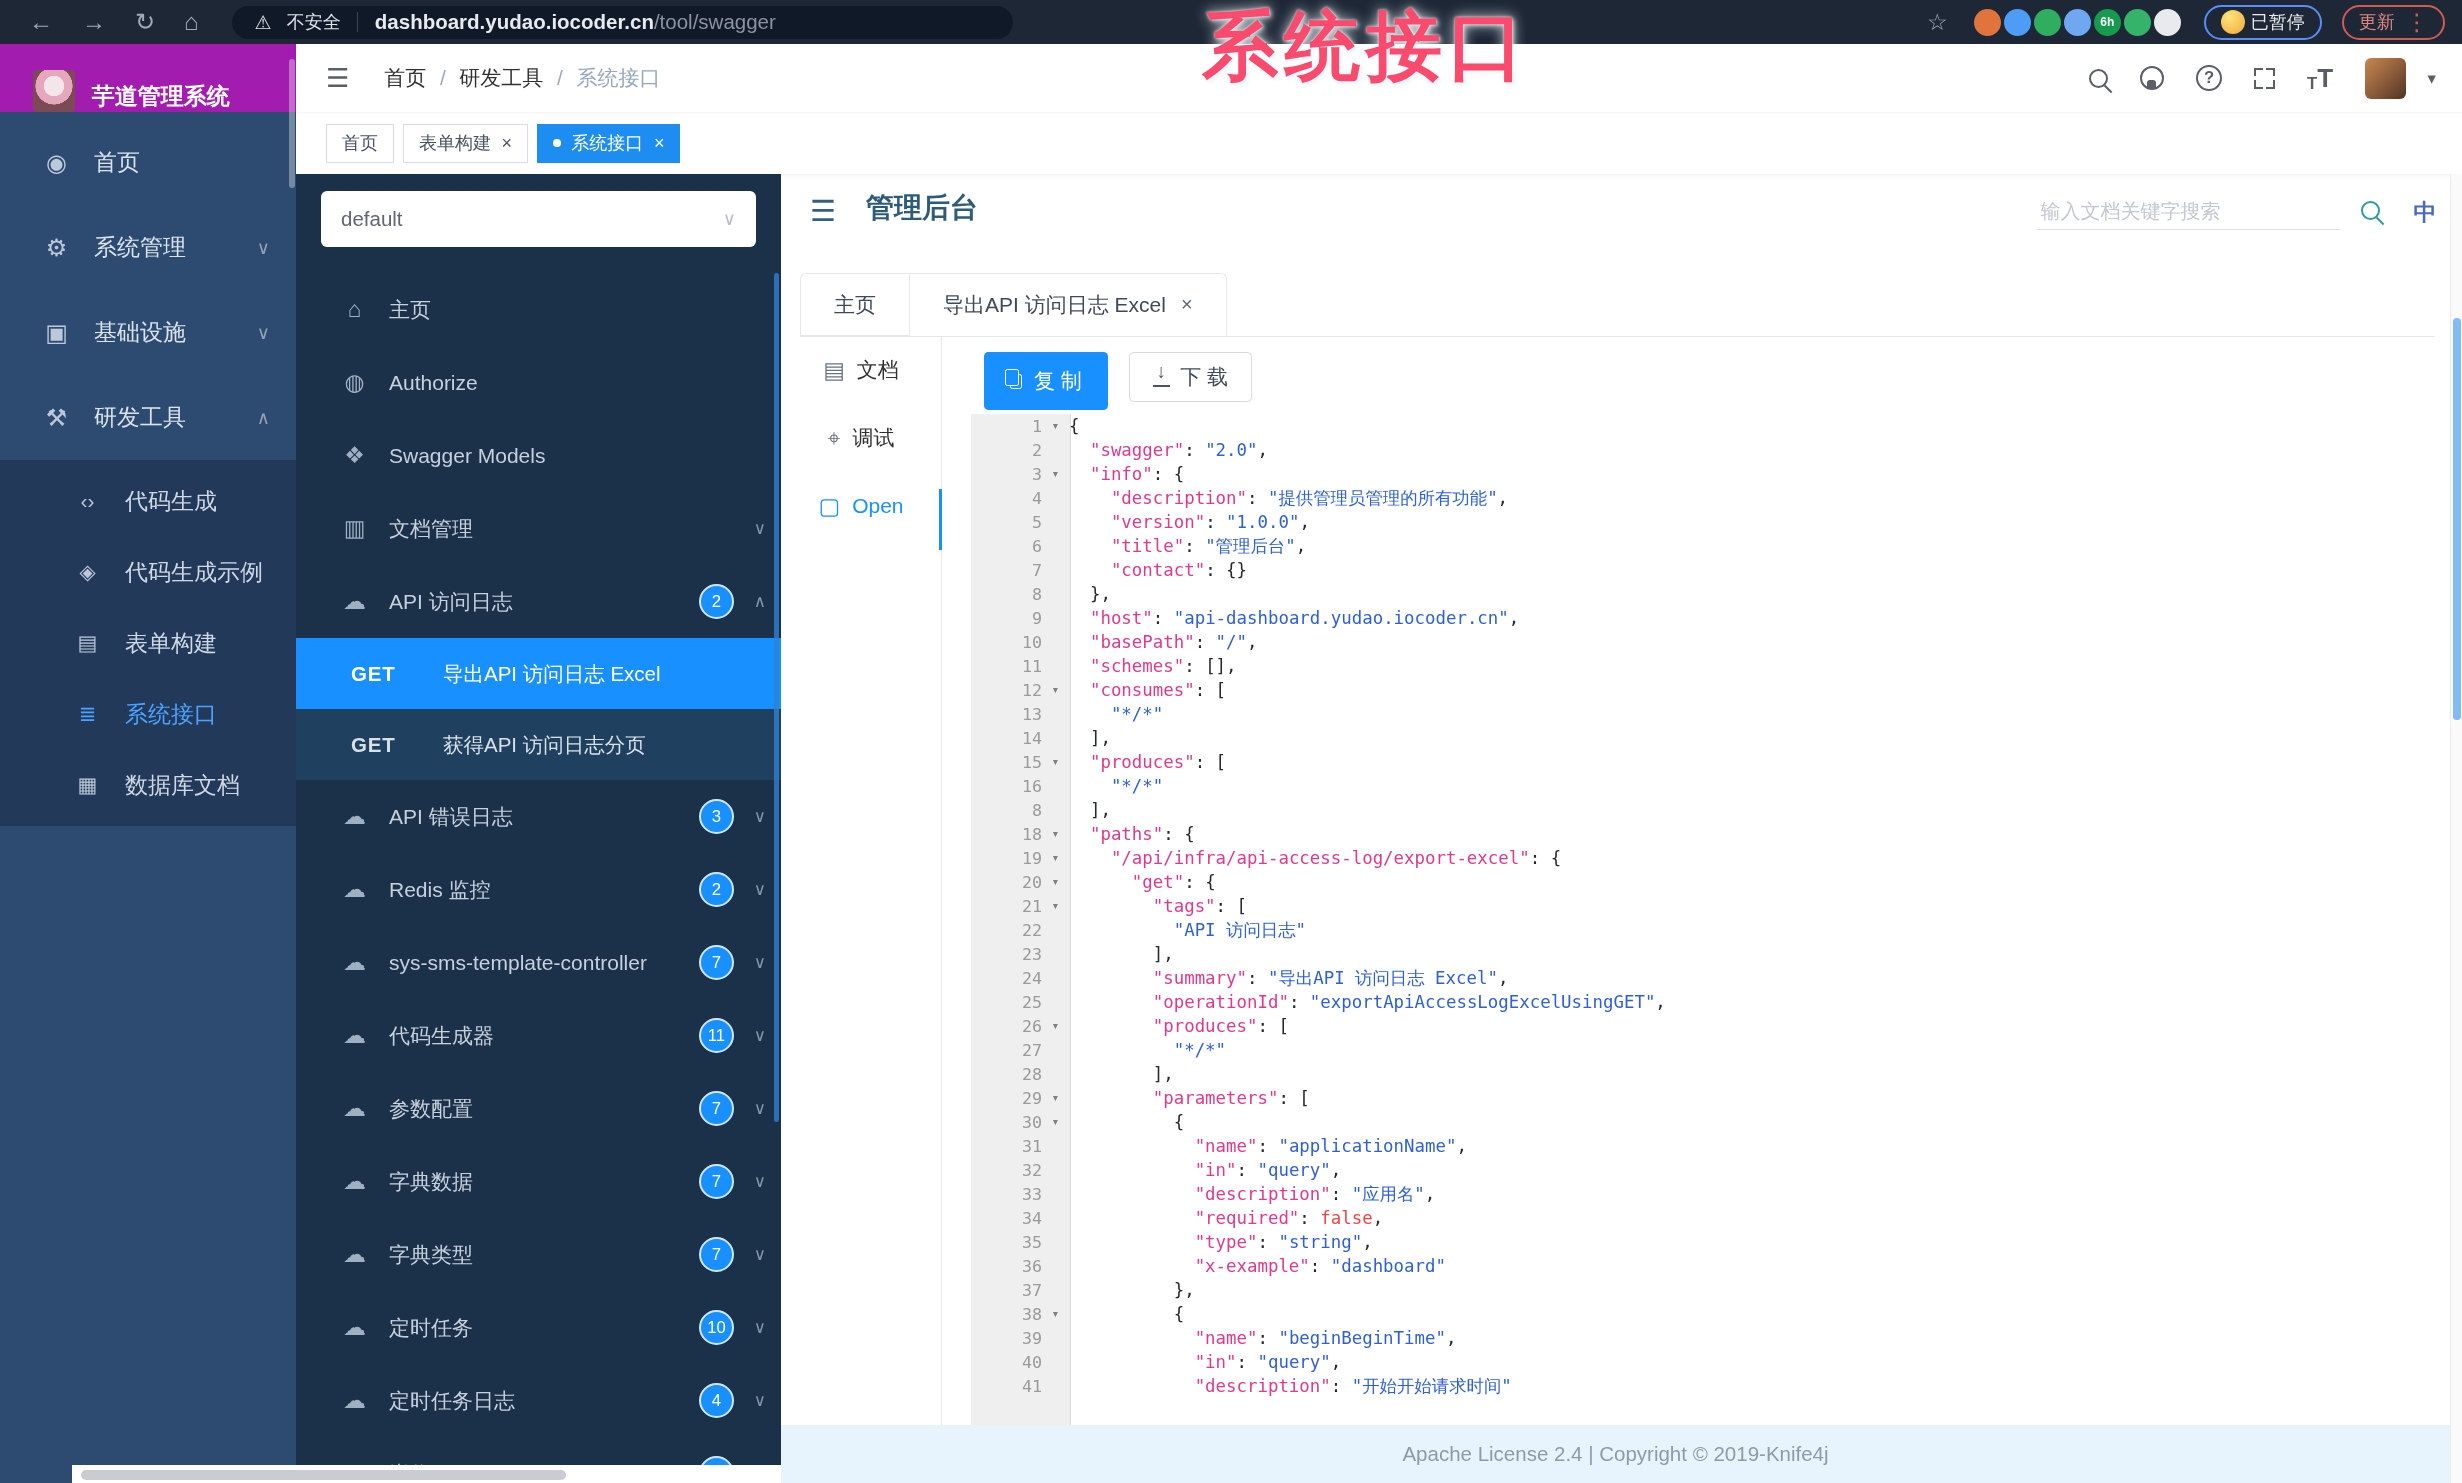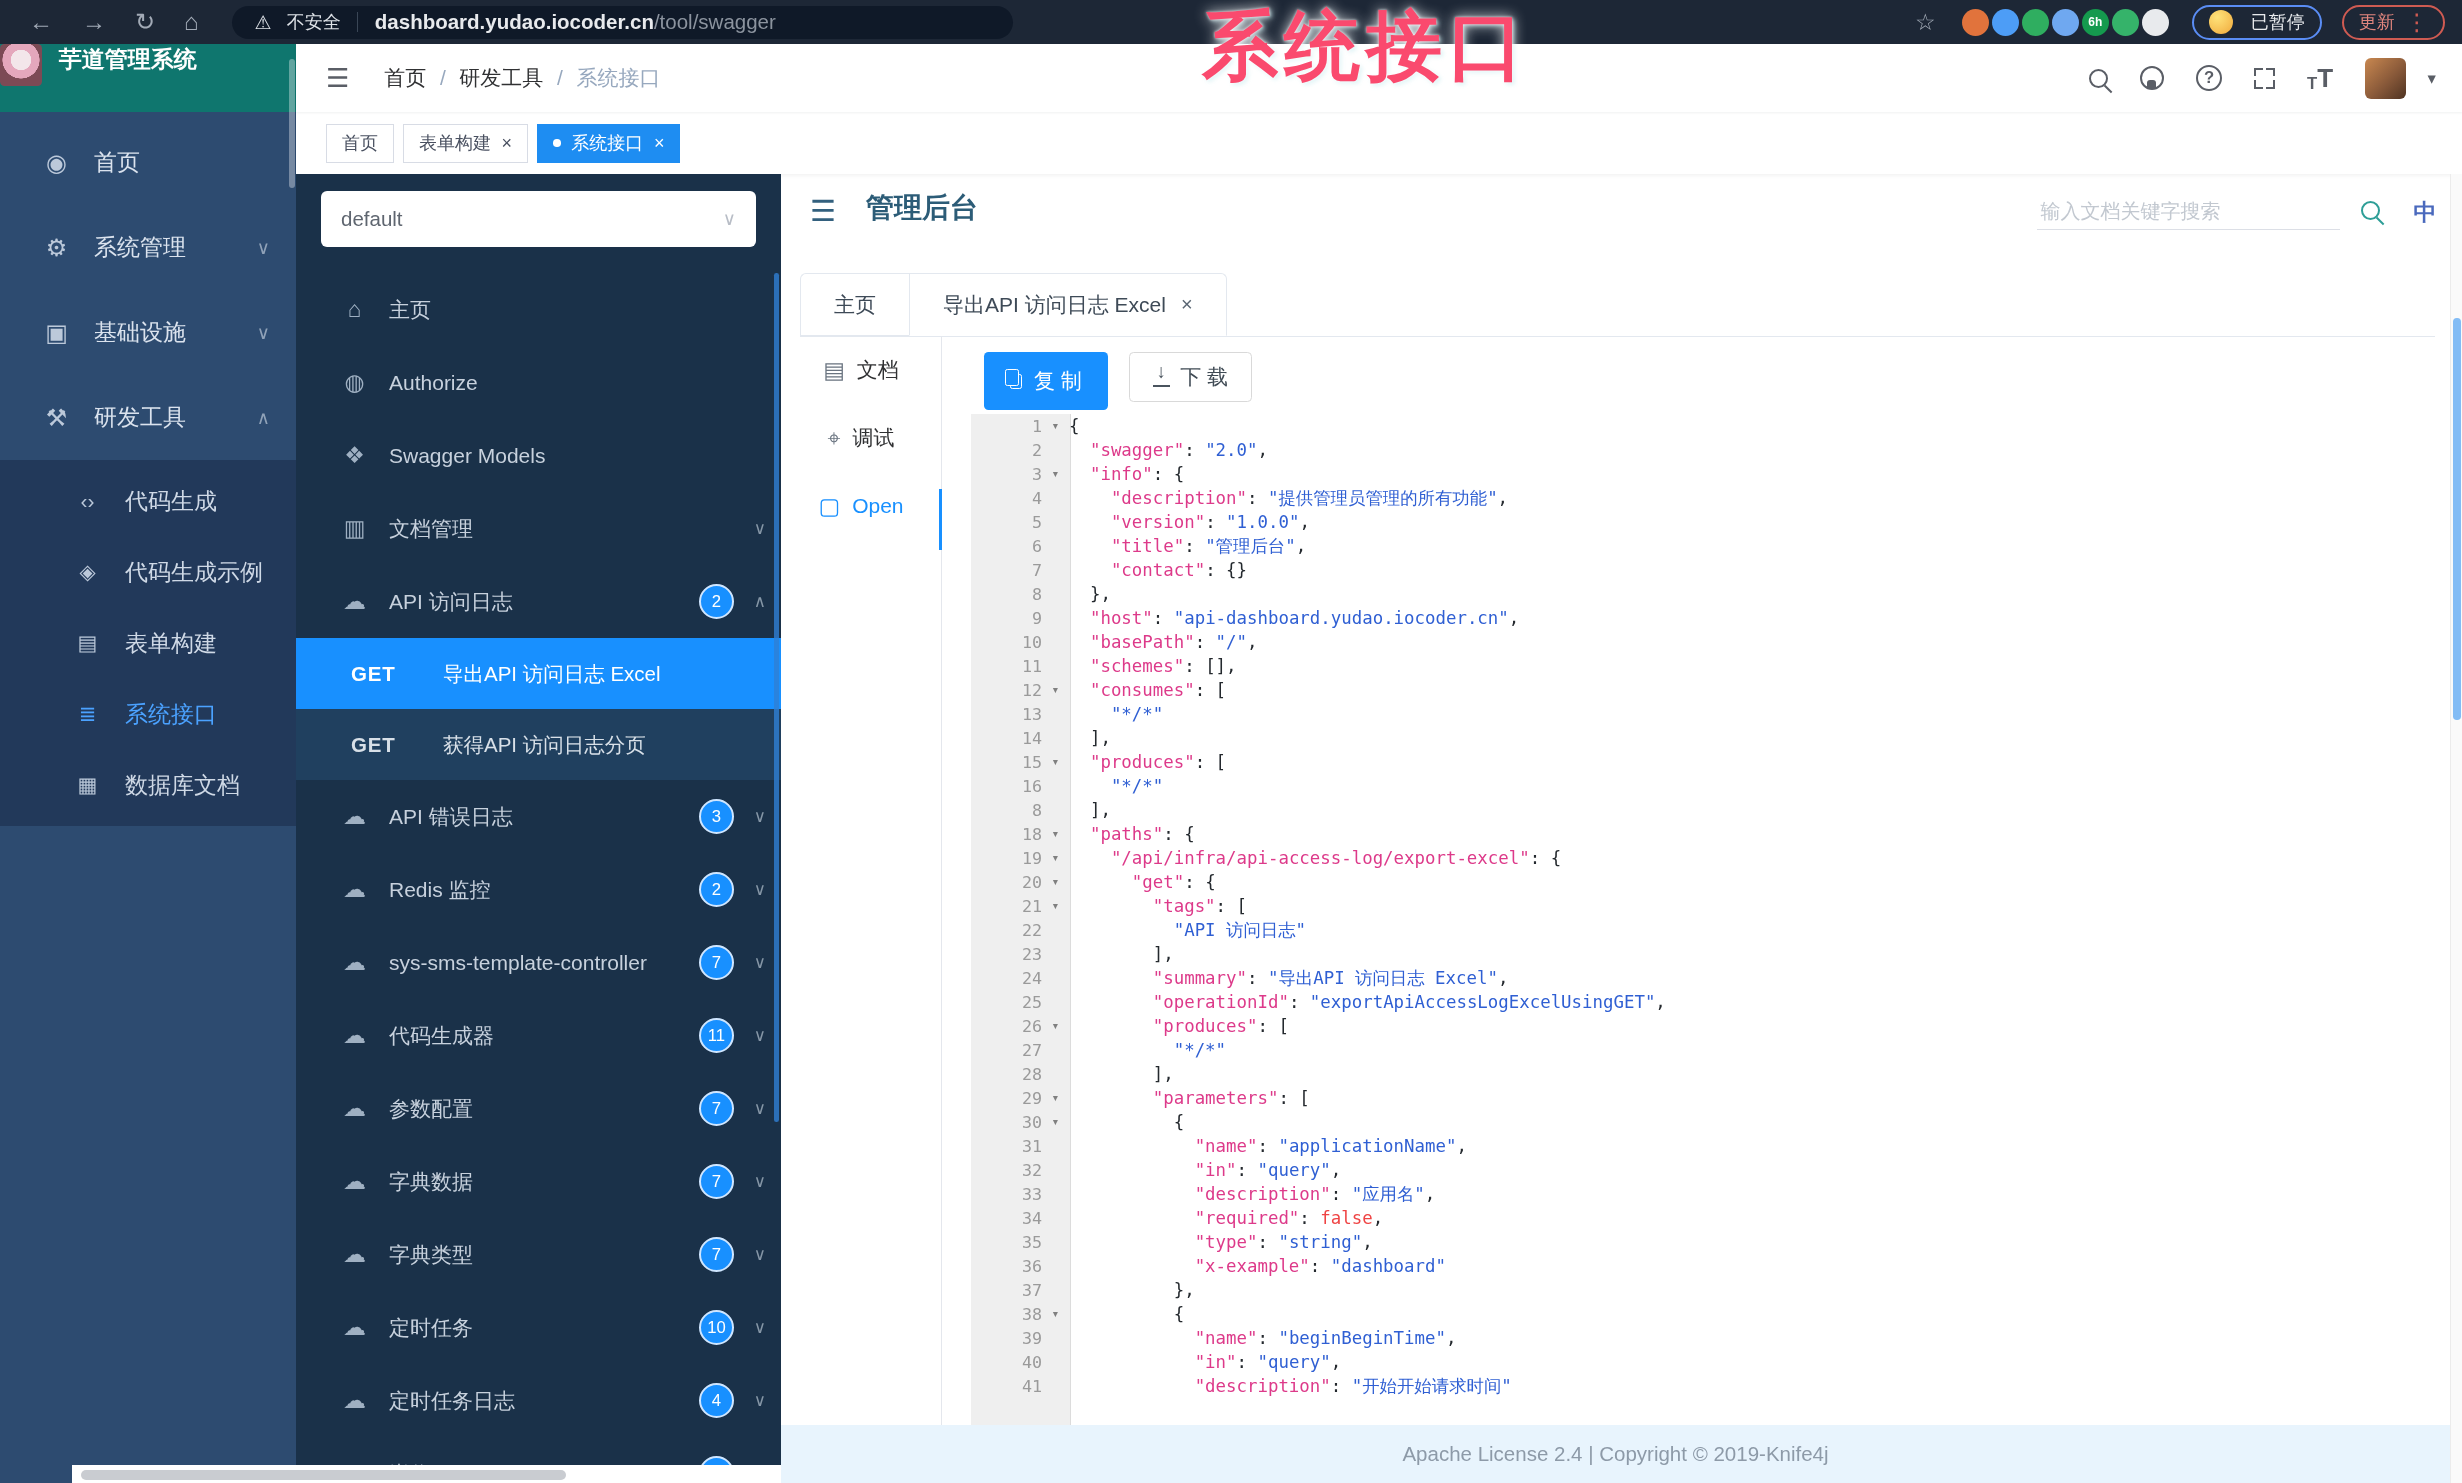--- a/index.html
+++ b/index.html
@@ -17,33 +17,33 @@
   .sec{color:#dfe3e8;font-size:18px;margin-left:15px}
   .pill-div{width:0.8px;height:20px;background:#3a4656;margin:0 16.7px}
   .url{font-size:20.5px;white-space:nowrap}
   .url b{color:#e8eaed;font-weight:bold}
   .url i{color:#8b939e;font-style:normal}
   .star{margin-left:auto;font-size:23px}
   .ext-row{display:flex;align-items:center;gap:3px;margin-left:26px}
   .ext{width:27px;height:27px;border-radius:50%;display:flex;align-items:center;justify-content:center;
     color:#fff;font-size:12px;font-weight:bold}
   .pill{height:35px;border-radius:18px;display:flex;align-items:center;padding:0 15px;font-size:18px}
-  .paused{border:2.3px solid #5a8df5;color:#e8eaed;gap:18px;margin-left:23px}
+  .paused{border:2.3px solid #5a8df5;color:#e8eaed;gap:6px;margin-left:23px}
   .update{border:2.3px solid #cf5b52;color:#e2867e;gap:10.6px;margin-left:20px;margin-right:16.7px}
   .dots{color:#cf5b52;font-size:23px;line-height:1}
   .emoji{width:24px;height:24px;border-radius:50%;background:radial-gradient(circle at 35% 30%,#ffe37a,#f0a93c)}
 
   
   #watermark{position:absolute;left:1202px;top:-4.5px;z-index:9;font-size:76px;font-weight:bold;
     letter-spacing:6px;color:#fa4a6e;
     text-shadow:0 0 13.6px rgba(255,255,255,.95),0 0 3px rgba(255,255,255,.85),2.3px 2.3px 4.5px rgba(180,230,235,.6)}
 
   
   #app-sidebar{position:absolute;left:0;top:44px;width:296px;height:1440px;background:#2d4b70;z-index:2;overflow:hidden}
-  .logo{height:68px;display:flex;align-items:flex-start;gap:16.7px;background:#0f766e}
+  .logo{height:68px;display:flex;align-items:flex-end;padding-left:33px;gap:16.7px;background:#a21caf}
   .logo-img{width:42px;height:42px;border-radius:4.5px;flex:none;
     background:radial-gradient(circle at 50% 38%,#f3e6ea 0 30%,#e4a7bc 31% 55%,#7c4a55 56% 100%)}
   .logo-title{color:#fff;font-size:23px;font-weight:bold}
   #app-menu{margin-top:8.3px}
   .menu-item{height:85px;display:flex;align-items:center;padding:0 26px 0 39px;color:#dbe3ee;font-size:23px;cursor:pointer}
   .mi-icon{width:35px;margin-right:20px;font-size:24px;color:#bcc9da;text-align:center;flex:none}
   .mi-chev{margin-left:auto;font-size:18px;color:#90a2b8}
   .submenu{background:#22395a;padding:5.3px 0}
   .submenu-item{height:71px;display:flex;align-items:center;padding-left:70px;color:#cfd9e6;font-size:23px;cursor:pointer}
   .submenu-item .mi-icon{font-size:21px}

